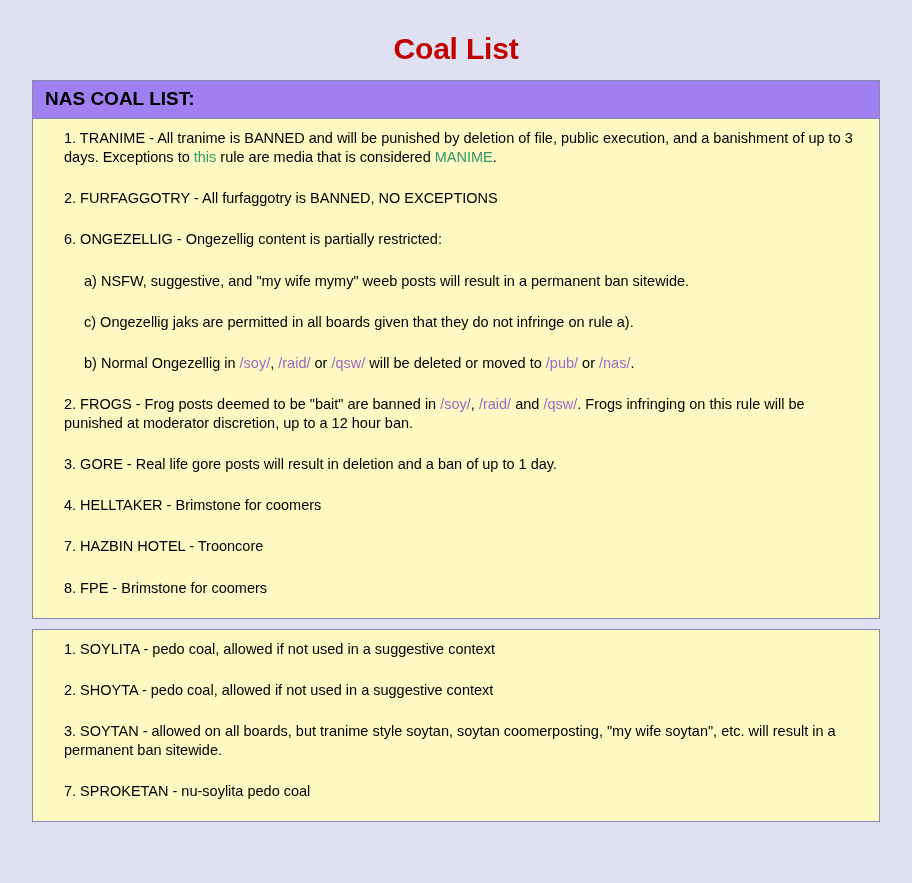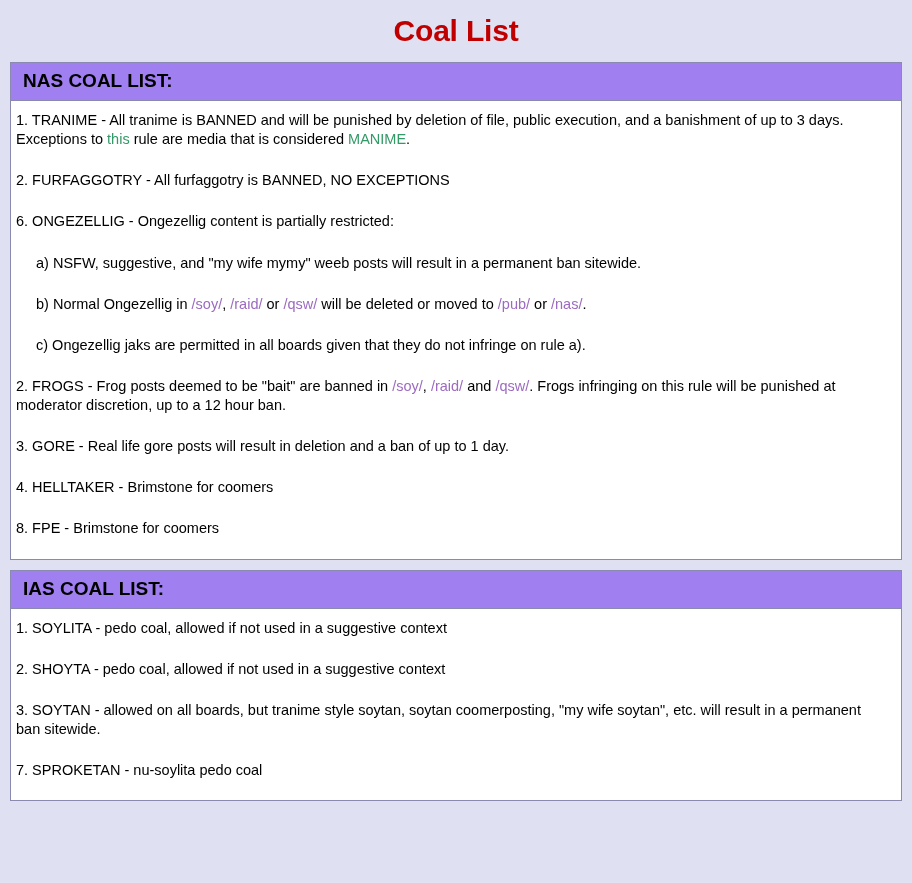--- a/index.html
+++ b/index.html
@@ -12,42 +12,42 @@
     background: #dfe0f2;
     font-family: "Liberation Sans", sans-serif;
     color: #000;
   }
   .page-title {
     text-align: center;
     color: #c00000;
     font-size: 30px;
     font-weight: bold;
     letter-spacing: -0.2px;
-    padding: 14px 0 14px 0;
+    padding: 32px 0 14px 0;
     margin: 0;
   }
   .panel {
-    margin: 0 10px;
-    background: #ffffff;
+    margin: 0 32px;
+    background: #fef9c3;
     border: 1px solid #8a8ab0;
   }
   .panel + .panel {
     margin-top: 10px;
     border-top: 1px solid #8a8ab0;
   }
   .panel-header {
     background: #a07ff0;
     color: #000;
     font-size: 19px;
     font-weight: bold;
     padding: 7px 10px 8px 12px;
     border-bottom: 1px solid #8a8ab0;
   }
   .panel-body {
-    padding: 10px 14px 14px 5px;
+    padding: 10px 14px 14px 31px;
   }
   .rule {
     font-size: 14.5px;
     line-height: 1.32;
     margin: 0 0 22px 0;
   }
   .rule:last-child {
     margin-bottom: 6px;
   }
   .rule.sub {
@@ -66,30 +66,30 @@
 <h1 class="page-title">Coal List</h1>
 
 <div id="sections-root">
     <div class="panel">
       <div class="panel-header">NAS COAL LIST:</div>
       <div class="panel-body">
         <p class="rule"><span>1. TRANIME - All tranime is BANNED and will be punished by deletion of file, public execution, and a banishment of up to 3 days. Exceptions to </span><span class="lnk">this</span><span> rule are media that is considered </span><span class="lnk">MANIME</span><span>.</span></p>
         <p class="rule"><span>2. FURFAGGOTRY - All furfaggotry is BANNED, NO EXCEPTIONS</span></p>
         <p class="rule"><span>6. ONGEZELLIG - Ongezellig content is partially restricted:</span></p>
         <p class="rule sub"><span>a) NSFW, suggestive, and "my wife mymy" weeb posts will result in a permanent ban sitewide.</span></p>
+        <p class="rule sub"><span>c) Ongezellig jaks are permitted in all boards given that they do not infringe on rule a).</span></p>
         <p class="rule sub"><span>b) Normal Ongezellig in </span><span class="lnk-b">/soy/</span><span>, </span><span class="lnk-b">/raid/</span><span> or </span><span class="lnk-b">/qsw/</span><span> will be deleted or moved to </span><span class="lnk-b">/pub/</span><span> or </span><span class="lnk-b">/nas/</span><span>.</span></p>
-        <p class="rule sub"><span>c) Ongezellig jaks are permitted in all boards given that they do not infringe on rule a).</span></p>
         <p class="rule"><span>2. FROGS - Frog posts deemed to be "bait" are banned in </span><span class="lnk-b">/soy/</span><span>, </span><span class="lnk-b">/raid/</span><span> and </span><span class="lnk-b">/qsw/</span><span>. Frogs infringing on this rule will be punished at moderator discretion, up to a 12 hour ban.</span></p>
         <p class="rule"><span>3. GORE - Real life gore posts will result in deletion and a ban of up to 1 day.</span></p>
         <p class="rule"><span>4. HELLTAKER - Brimstone for coomers</span></p>
+        <p class="rule"><span>7. HAZBIN HOTEL - Trooncore</span></p>
         <p class="rule"><span>8. FPE - Brimstone for coomers</span></p>
       </div>
     </div>
     <div class="panel">
-      <div class="panel-header">IAS COAL LIST:</div>
       <div class="panel-body">
         <p class="rule"><span>1. SOYLITA - pedo coal, allowed if not used in a suggestive context</span></p>
         <p class="rule"><span>2. SHOYTA - pedo coal, allowed if not used in a suggestive context</span></p>
         <p class="rule"><span>3. SOYTAN - allowed on all boards, but tranime style soytan, soytan coomerposting, "my wife soytan", etc. will result in a permanent ban sitewide.</span></p>
         <p class="rule"><span>7. SPROKETAN - nu-soylita pedo coal</span></p>
       </div>
     </div>
   </div>
 
 </body></html>

